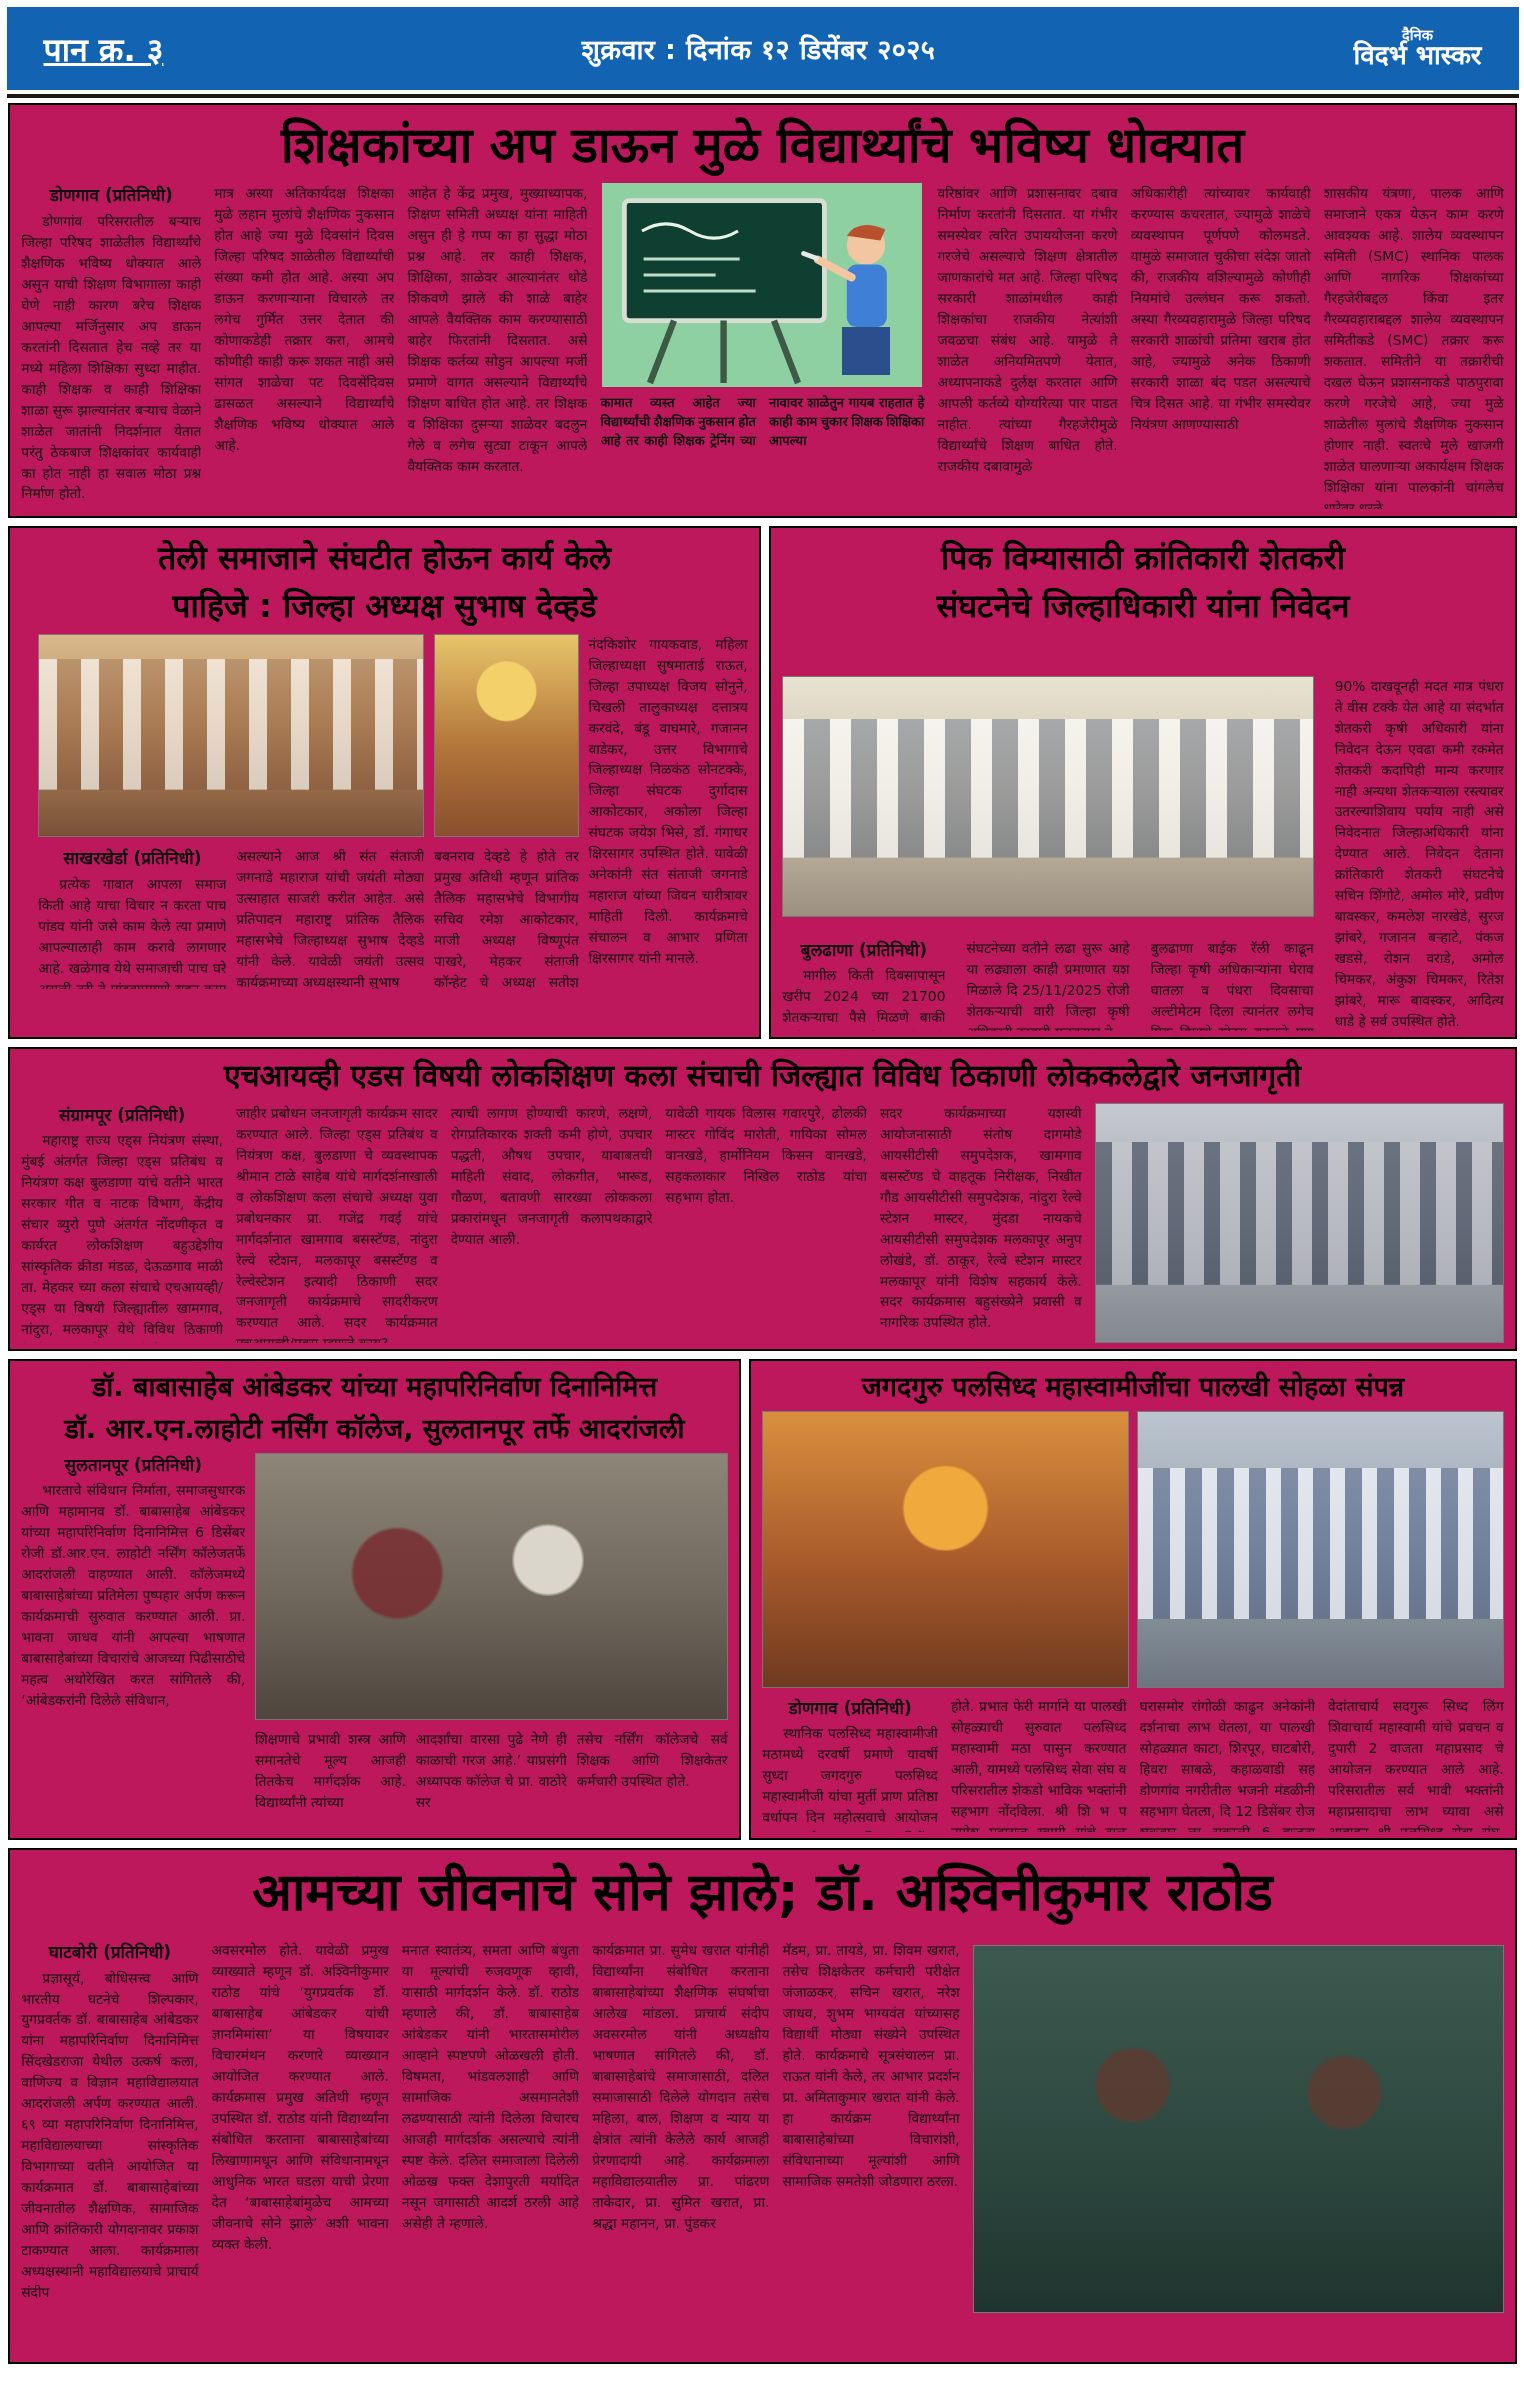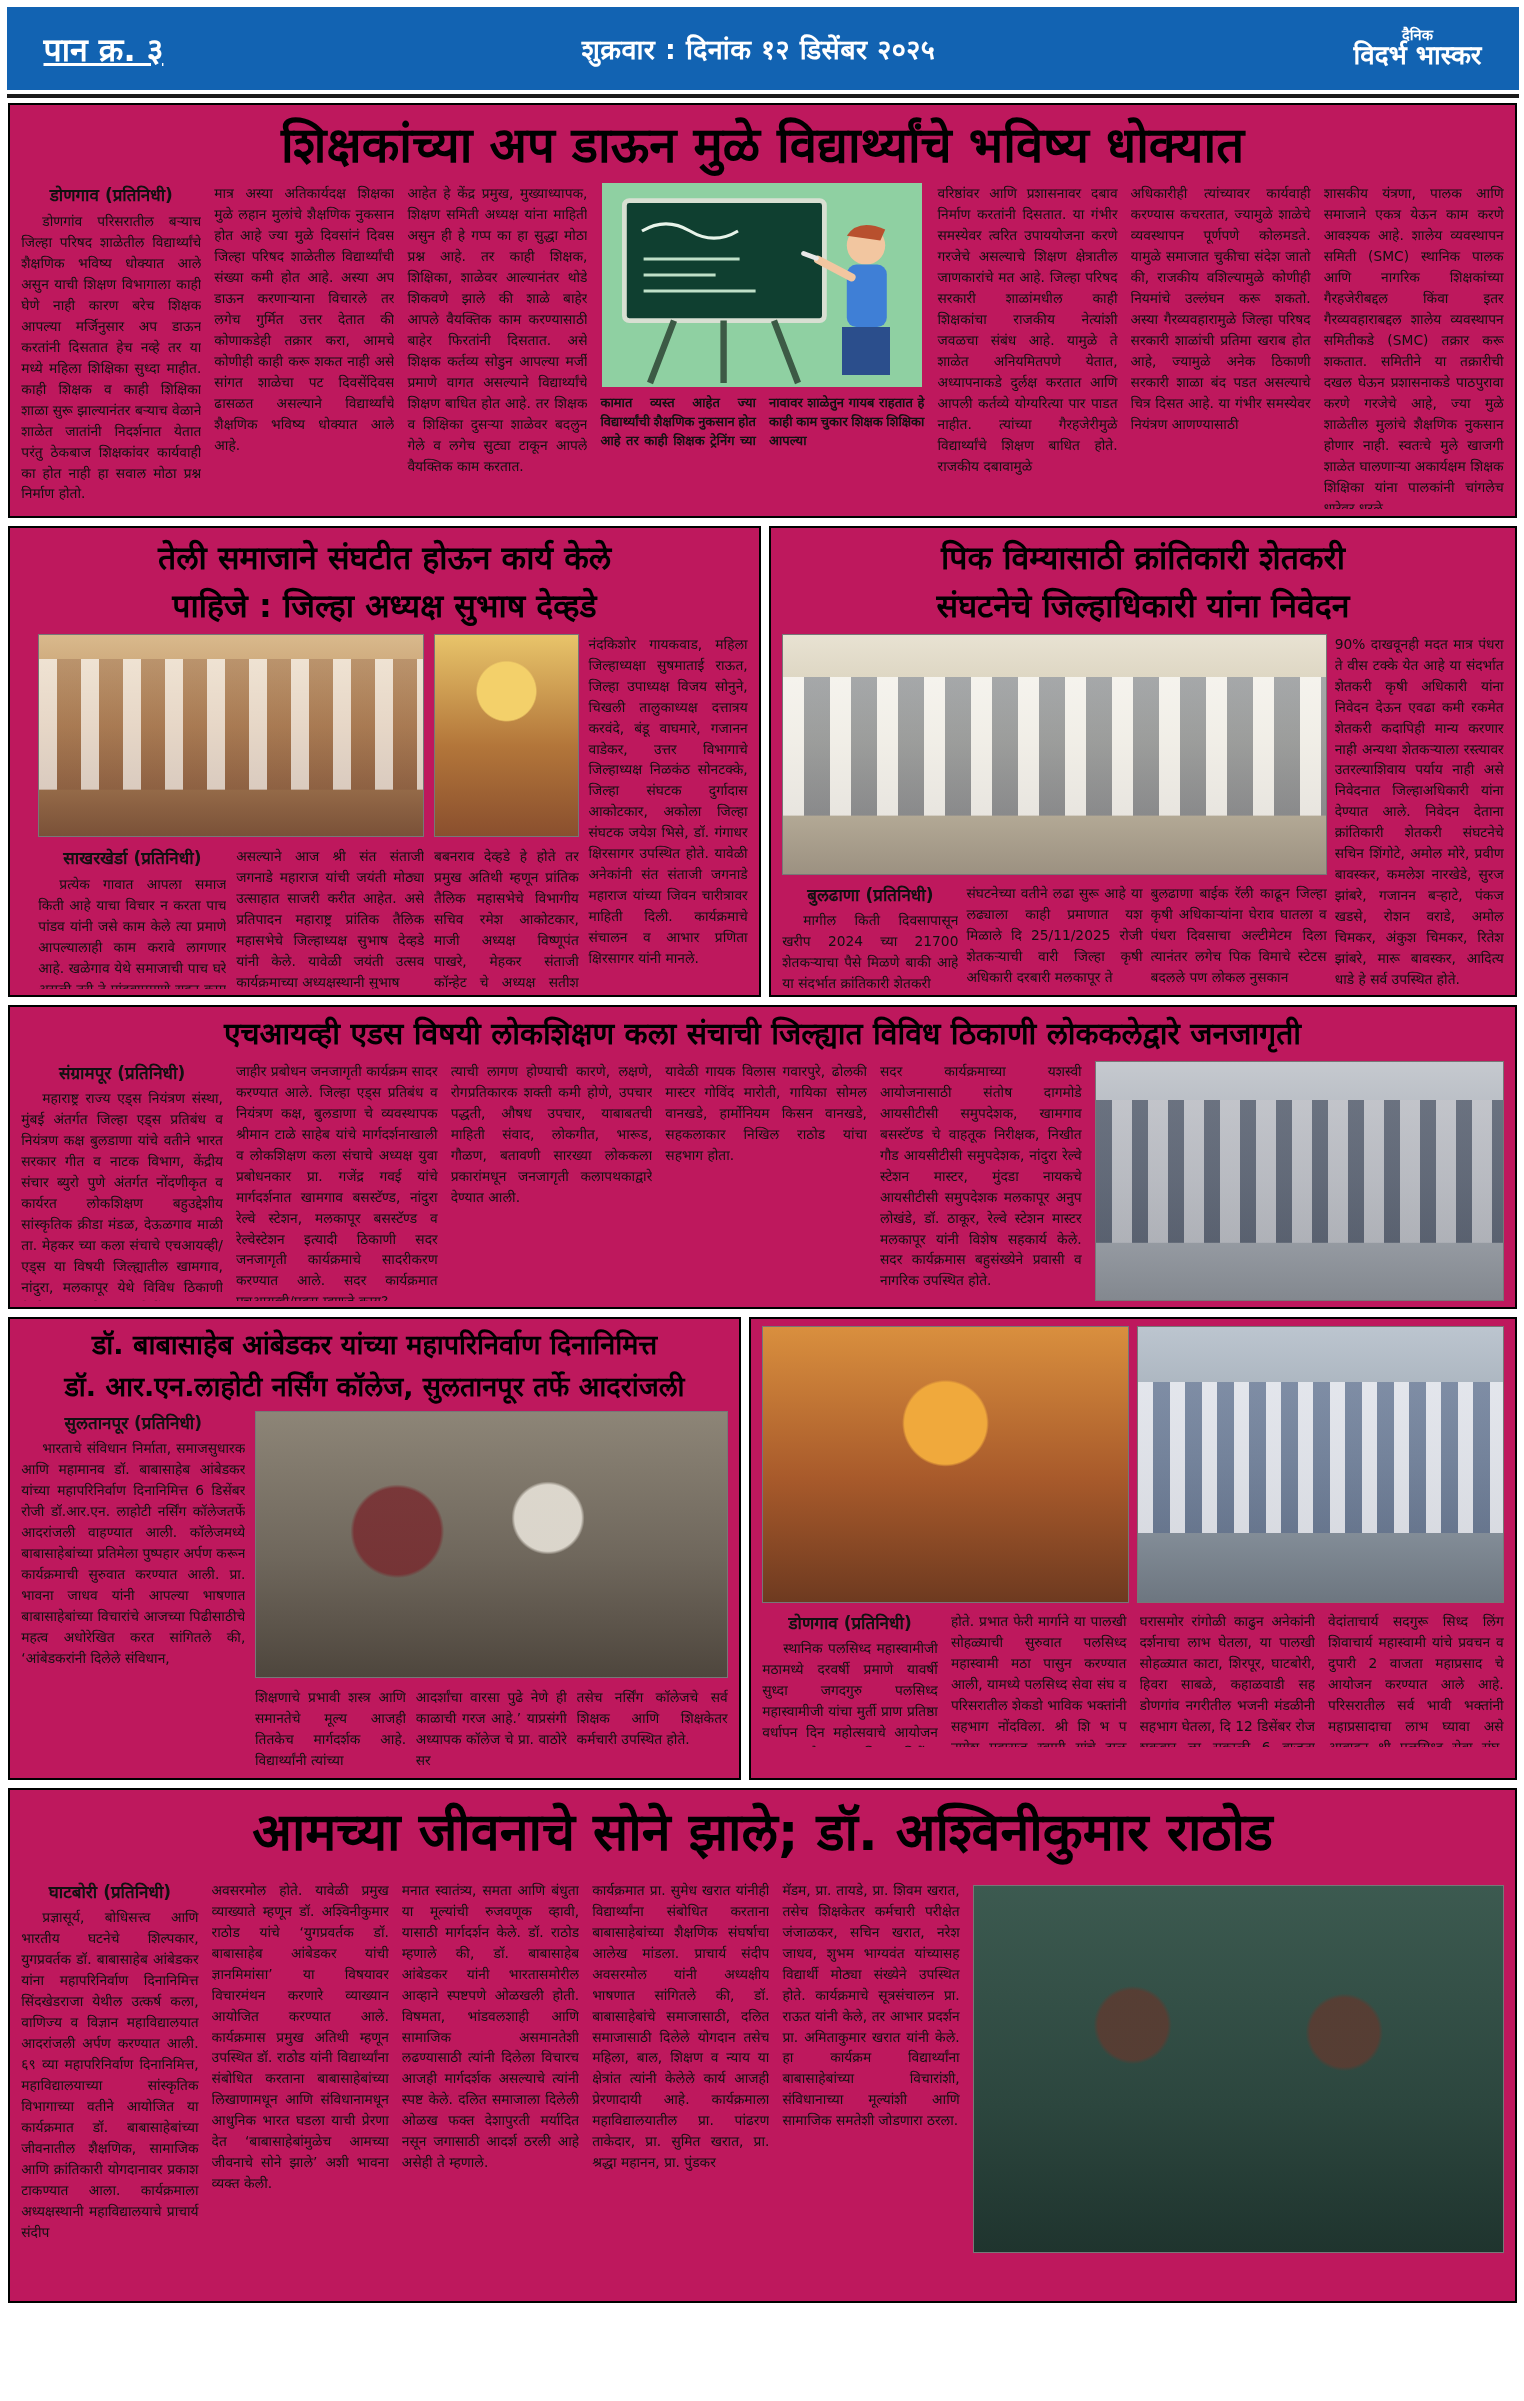--- a/index.html
+++ b/index.html
@@ -58,21 +58,21 @@
     linear-gradient(180deg,#3c5a50 0%,#2c463e 60%,#1f342e 100%);}
   
   .a1-body{grid-template-columns:1fr 1fr 1fr 324px 1fr 1fr 1fr;height:326px;}
   .a1-fig{display:flex;flex-direction:column;gap:6.5px;}
   .a1-fig svg{width:100%;height:204px;display:block;}
   .a1-cap{column-count:2;column-gap:13px;font-family:Liberation Serif, serif;}
   .a2-grid{display:grid;grid-template-columns:1.3fr 1.3fr 1fr 1.1fr;grid-template-rows:203px auto;gap:9.7px;height:355px;margin-left:17px;}
   .a2-phmain{grid-column:1/3;grid-row:1;}
   .a2-phman{grid-column:3;grid-row:1;}
   .a2-names{grid-column:4;grid-row:1/3;}
-  .a3-grid{display:grid;grid-template-columns:1fr 1fr 1fr 169px;grid-template-rows:241px auto;gap:8px;height:355px;}
+  .a3-grid{display:grid;grid-template-columns:1fr 1fr 1fr 169px;grid-template-rows:241px auto;gap:21px;height:355px;margin-top:42px;}
   .a3-ph{grid-column:1/4;grid-row:1;}
   .a3-side{grid-column:4;grid-row:1/3;}
   .a4-body{grid-template-columns:repeat(5,1fr) 409px;height:240px;}
   .a5-grid{display:grid;grid-template-columns:224px 1fr 1fr 1fr;grid-template-rows:267px auto;gap:9.7px;height:361px;}
   .a5-col1{grid-column:1;grid-row:1/3;}
   .a5-ph{grid-column:2/5;grid-row:1;}
   .a6-photos{display:flex;gap:8px;height:277px;margin-bottom:8px;}
   .a6-photos .ph{flex:1;}
   .a6-cols{grid-template-columns:repeat(4,1fr);height:136px;}
   .a7-body{grid-template-columns:repeat(5,1fr) 531px;height:415px;}
@@ -214,20 +214,21 @@
         </div>
       <div class="col">
           <p class="cont">आदर्शांचा वारसा पुढे नेणे ही काळाची गरज आहे.’ याप्रसंगी अध्यापक कॉलेज चे प्रा. वाठोरे सर</p>
         </div>
       <div class="col">
           <p class="cont">तसेच नर्सिंग कॉलेजचे सर्व शिक्षक आणि शिक्षकेतर कर्मचारी उपस्थित होते.</p>
         </div>
     </div>
   </div>
   <div class="box" style="flex:1;">
+    <h3 class="hl-sm">जगदगुरु पलसिध्द महास्वामीजींचा पालखी सोहळा संपन्न</h3>
     <div class="a6-photos">
       <div class="ph ph-temple"></div>
       <div class="ph ph-procession"></div>
     </div>
     <div class="cols a6-cols">
       <div class="col">
         <span class="byline">डोणगाव (प्रतिनिधी)</span>
         <p>स्थानिक पलसिध्द महास्वामीजी मठामध्ये दरवर्षी प्रमाणे यावर्षी सुध्दा जगदगुरु पलसिध्द महास्वामीजी यांचा मुर्ती प्राण प्रतिष्ठा वर्धापन दिन महोत्सवाचे आयोजन करण्यात येत असून दि 11 डिसेंबर रोजी भव्य पालखी सोहळ्याचे आयोजन करण्यात आले</p>
       </div>
       <div class="col">

